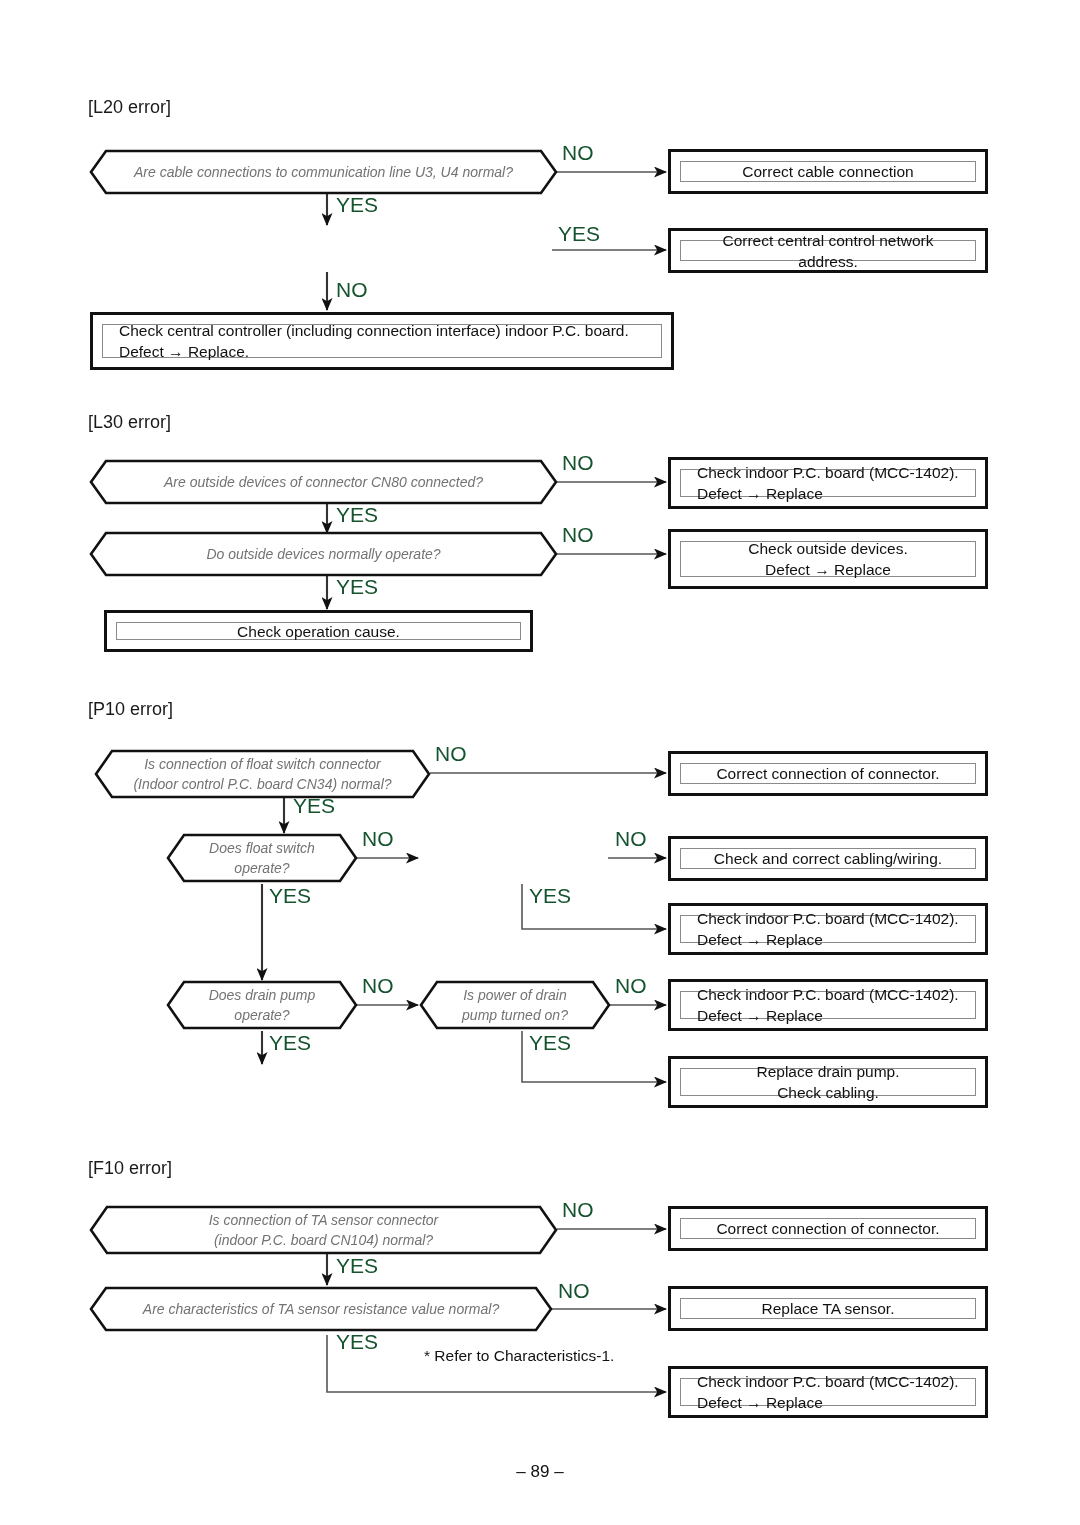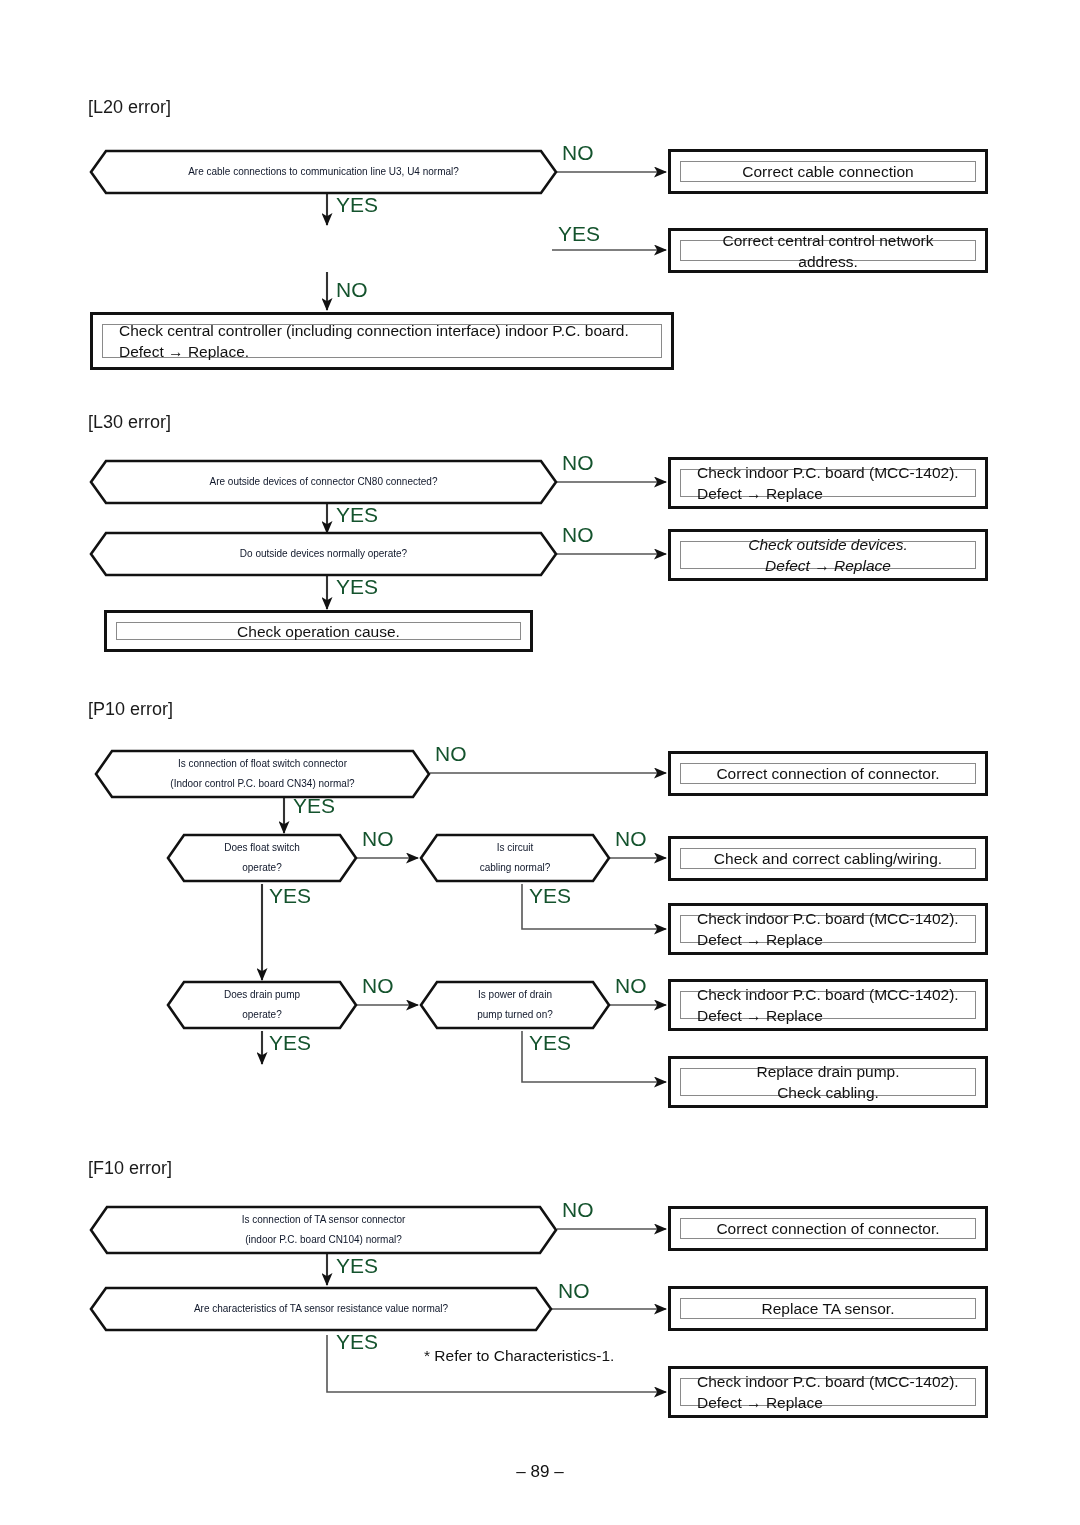--- a/index.html
+++ b/index.html
@@ -66,27 +66,28 @@
     left: 0; top: 0;
     overflow: visible;
   }
   .hex .hextxt {
     position: absolute;
     left: 0; top: 0;
     width: 100%; height: 100%;
     display: flex;
     align-items: center;
     justify-content: center;
-    font-size: 10px;
+    font-size: 14px;
     line-height: 20px;
-    color: #0f172a;
+    color: #737373;
     white-space: pre-line;
     text-align: center;
     box-sizing: border-box;
     padding: 0 26px;
+    font-style: italic;
   }
 
   
   .lbl {
     position: absolute;
     font-size: 21px;
     line-height: 18px;
     color: #14532d;
     white-space: nowrap;
   }
@@ -215,21 +216,21 @@
   <div class="lbl" style="left:336px; top:578px;">YES</div>
   <div class="lbl" style="left:562px; top:526px;">NO</div>
 
   <div class="proc lefttext" style="left:668px; top:457px; width:320px; height:52px;">
     <div class="inner">
         <div class="txt">Check indoor P.C. board (MCC-1402).
 Defect → Replace</div>
       </div>
   </div>
 
-  <div class="proc" style="left:668px; top:529px; width:320px; height:52px;font-style:italic;">
+  <div class="proc" style="left:668px; top:529px; width:320px; height:60px;">
     <div class="inner">
         <div class="txt">Check outside devices.
 Defect → Replace</div>
       </div>
   </div>
 
   <div class="proc" style="left:104px; top:610px; width:429px; height:42px;">
     <div class="inner">
         <div class="txt">Check operation cause.</div>
       </div>
@@ -250,27 +251,20 @@
   <div class="hex" style="left:167px; top:834px; width:190px; height:48px;">
     <svg width="190" height="48" viewBox="0 0 190 48" preserveAspectRatio="none">
       <path d="M17,1 L173,1 L189,24 L173,47 L17,47 L1,24 Z" fill="#ffffff" stroke="#111111" stroke-width="2.6"></path>
     </svg>
     <div class="hextxt" style="padding:0 16px;">Does float switch
 operate?</div>
   </div>
   <div class="lbl" style="left:269px; top:887px;">YES</div>
   <div class="lbl" style="left:362px; top:830px;">NO</div>
 
-  <div class="hex" style="left:420px; top:834px; width:190px; height:48px;">
-    <svg width="190" height="48" viewBox="0 0 190 48" preserveAspectRatio="none">
-      <path d="M17,1 L173,1 L189,24 L173,47 L17,47 L1,24 Z" fill="#ffffff" stroke="#111111" stroke-width="2.6"></path>
-    </svg>
-    <div class="hextxt" style="padding:0 16px;">Is circuit
-cabling normal?</div>
-  </div>
   <div class="lbl" style="left:529px; top:887px;">YES</div>
   <div class="lbl" style="left:615px; top:830px;">NO</div>
 
   <div class="hex" style="left:167px; top:981px; width:190px; height:48px;">
     <svg width="190" height="48" viewBox="0 0 190 48" preserveAspectRatio="none">
       <path d="M17,1 L173,1 L189,24 L173,47 L17,47 L1,24 Z" fill="#ffffff" stroke="#111111" stroke-width="2.6"></path>
     </svg>
     <div class="hextxt" style="padding:0 16px;">Does drain pump
 operate?</div>
   </div>

